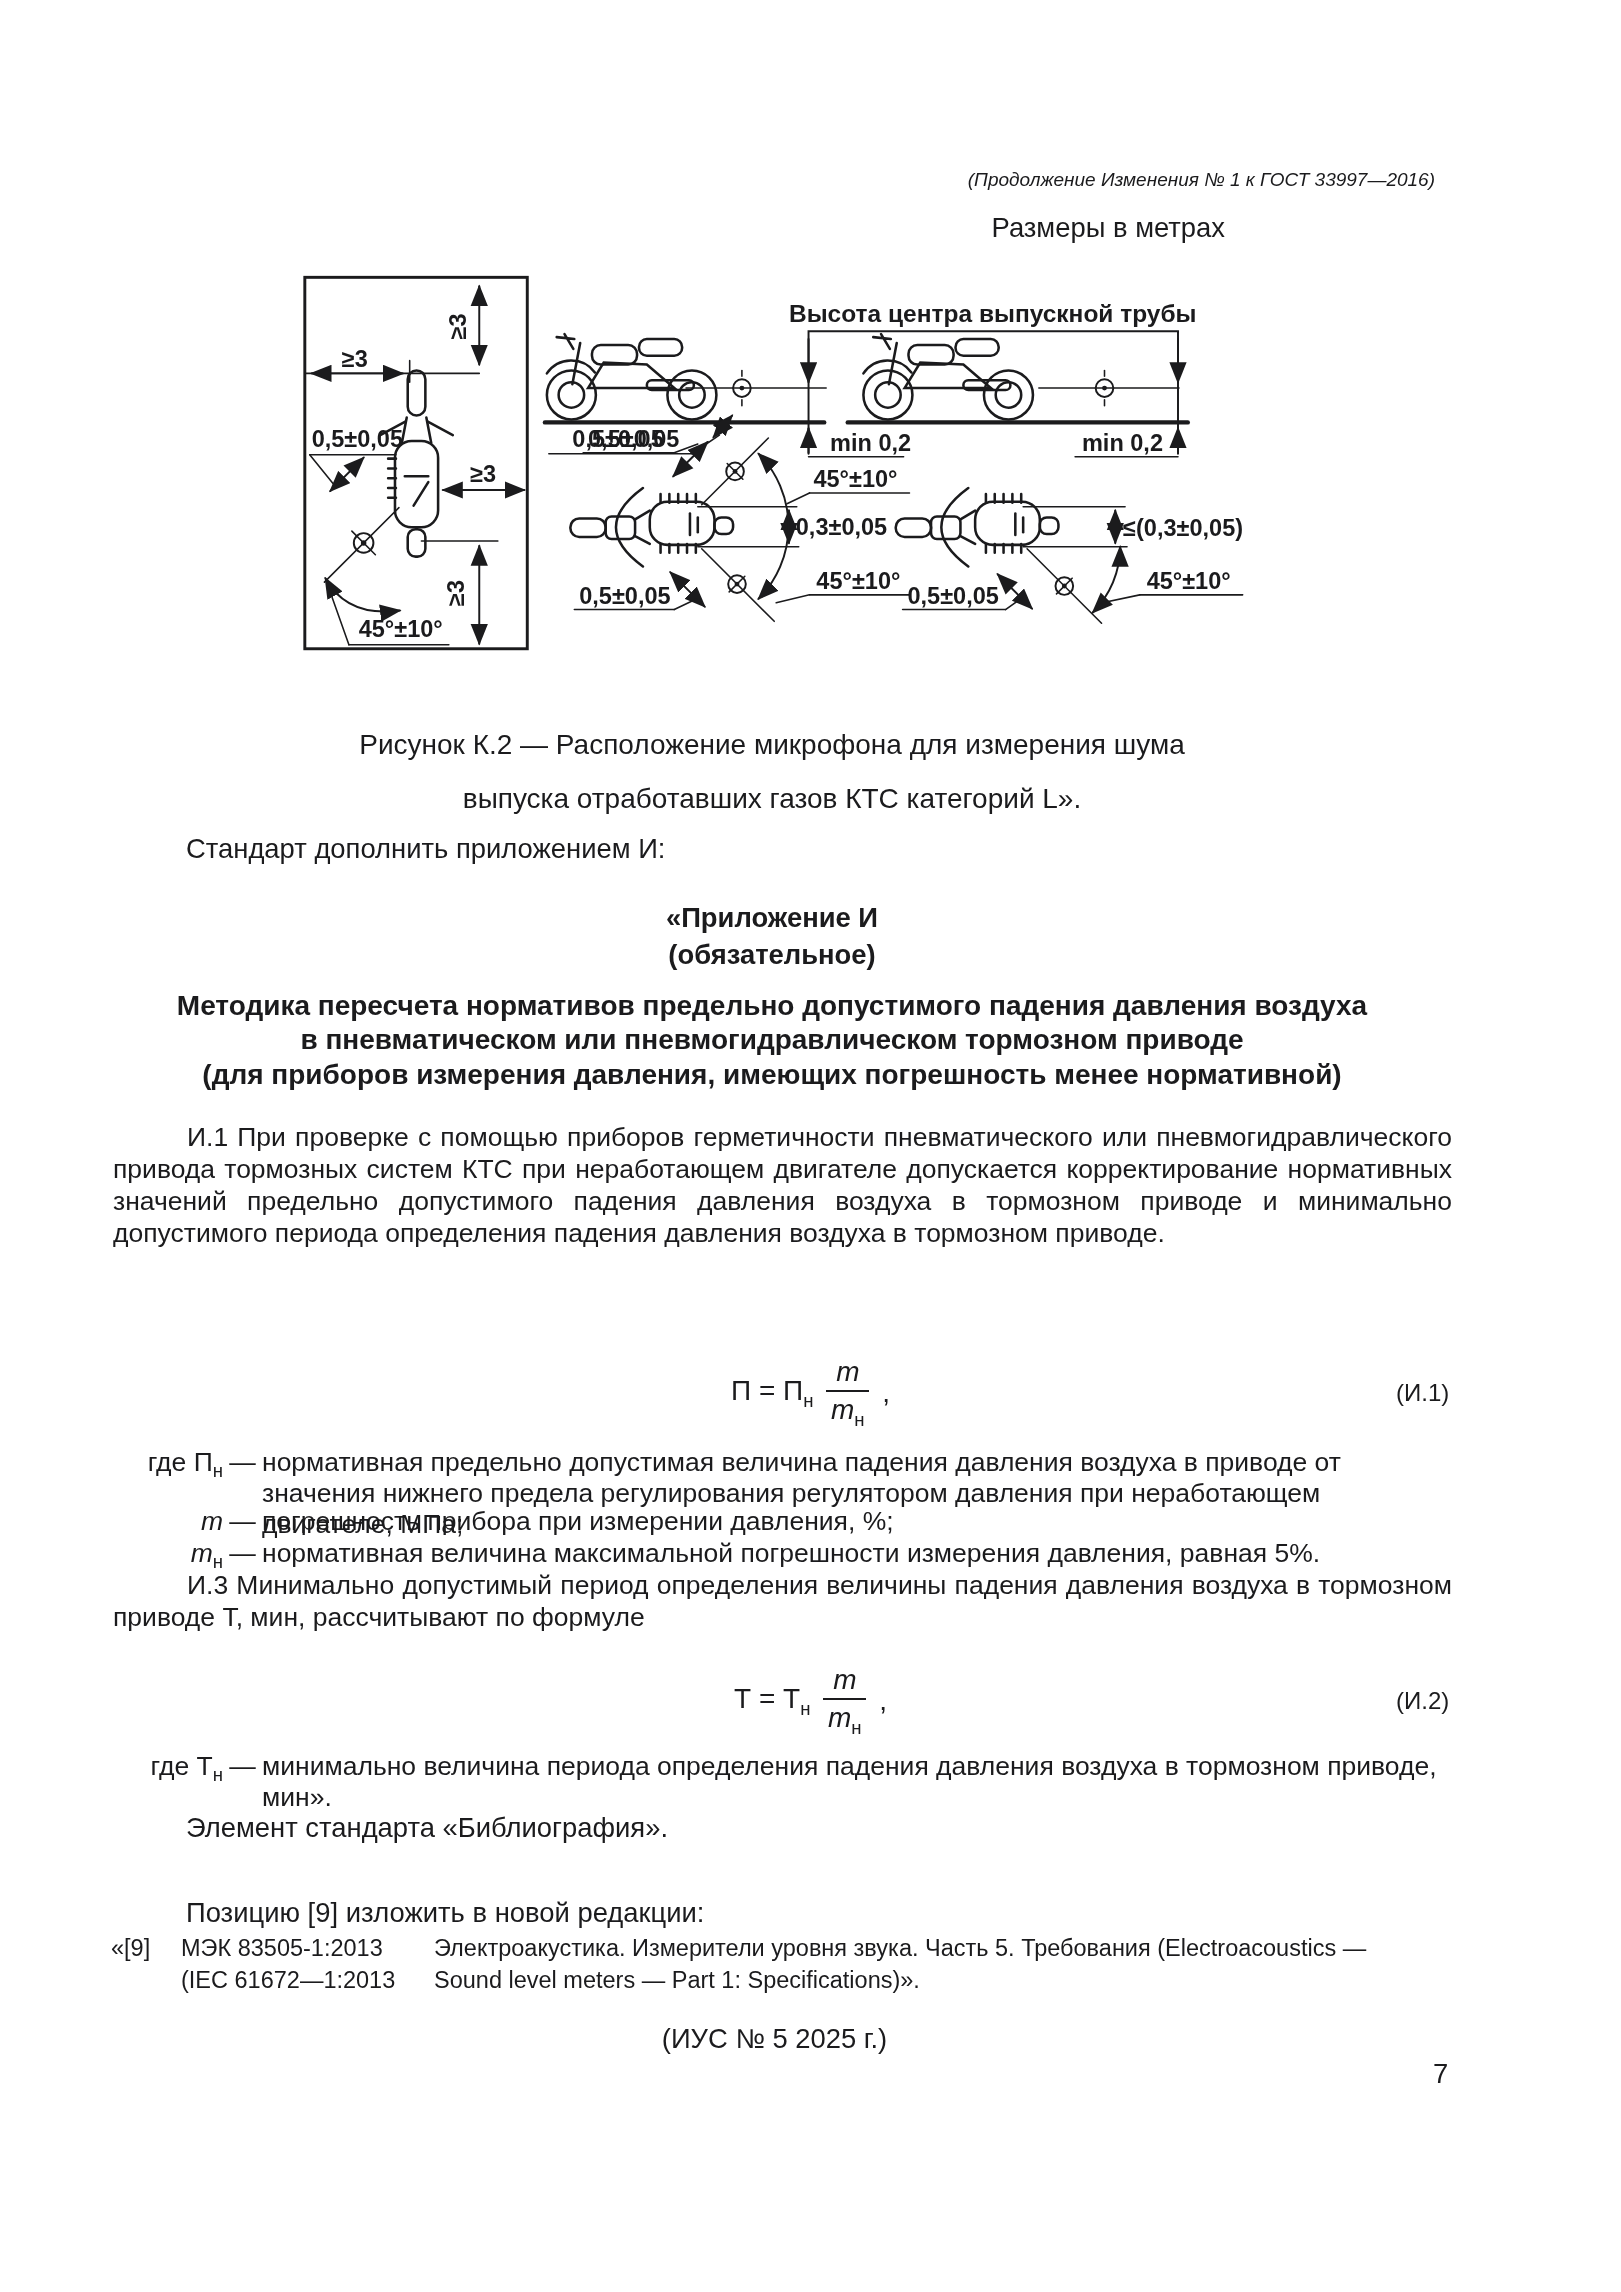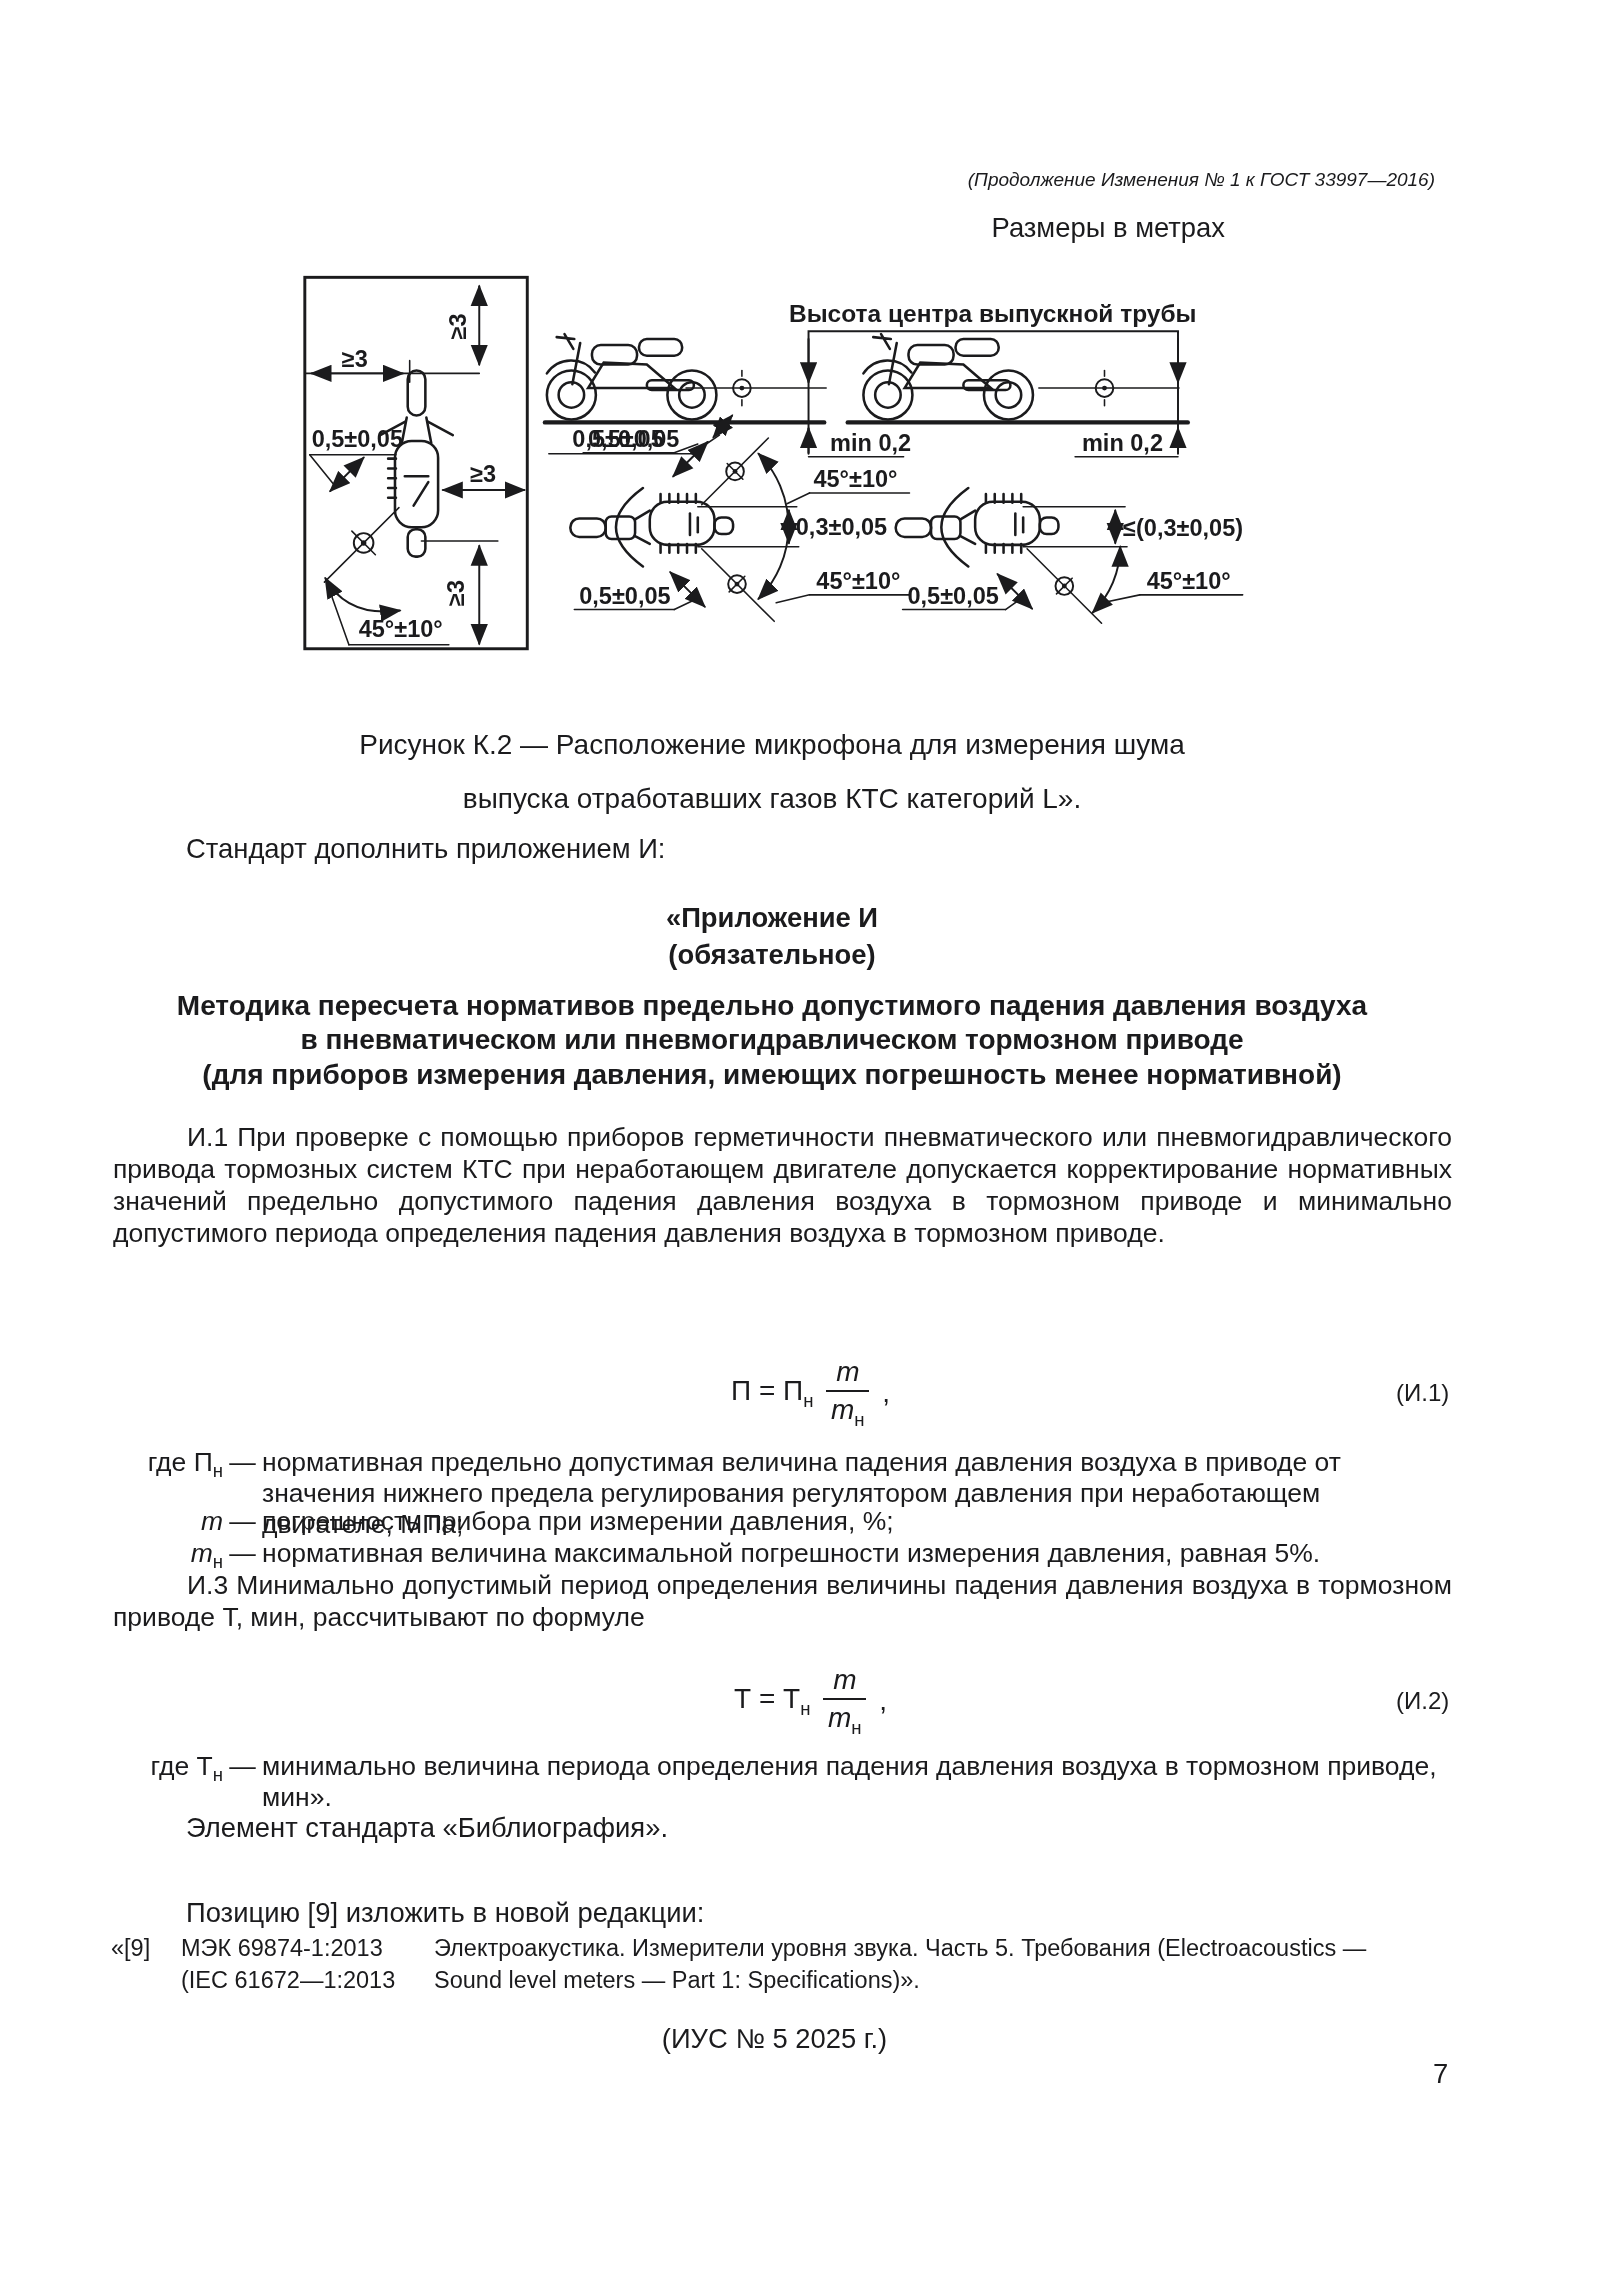--- a/index.html
+++ b/index.html
@@ -290,21 +290,21 @@
     <span class="defterm"><span>где </span><span>Т</span><sub>н</sub></span>
     <span class="defdash">—</span>
     <span class="deftext">минимально величина периода определения падения давления воздуха в тормозном приводе, мин».</span>
   </div>
 
   <div class="abs bib-lead" style="top:1812px">Элемент стандарта «Библиография».</div>
   <div class="abs bib-lead" style="top:1897px">Позицию [9] изложить в новой редакции:</div>
 
   <div class="abs bibrow" style="top:1932px">
     <span class="bib-marker">«[9]</span>
-    <span class="bib-code">МЭК 69874-1:2013</span>
+    <span class="bib-code">МЭК 83505-1:2013</span>
     <span class="bib-desc">Электроакустика. Измерители уровня звука. Часть 5. Требования (Electroacoustics —</span>
   </div>
   <div class="abs bibrow" style="top:1964px">
     <span class="bib-code">(IEC 61672—1:2013</span>
     <span class="bib-desc">Sound level meters — Part 1: Specifications)».</span>
   </div>
 
   <div class="abs footer-issue">(ИУС № 5  2025 г.)</div>
   <div class="abs page-no">7</div>
 

